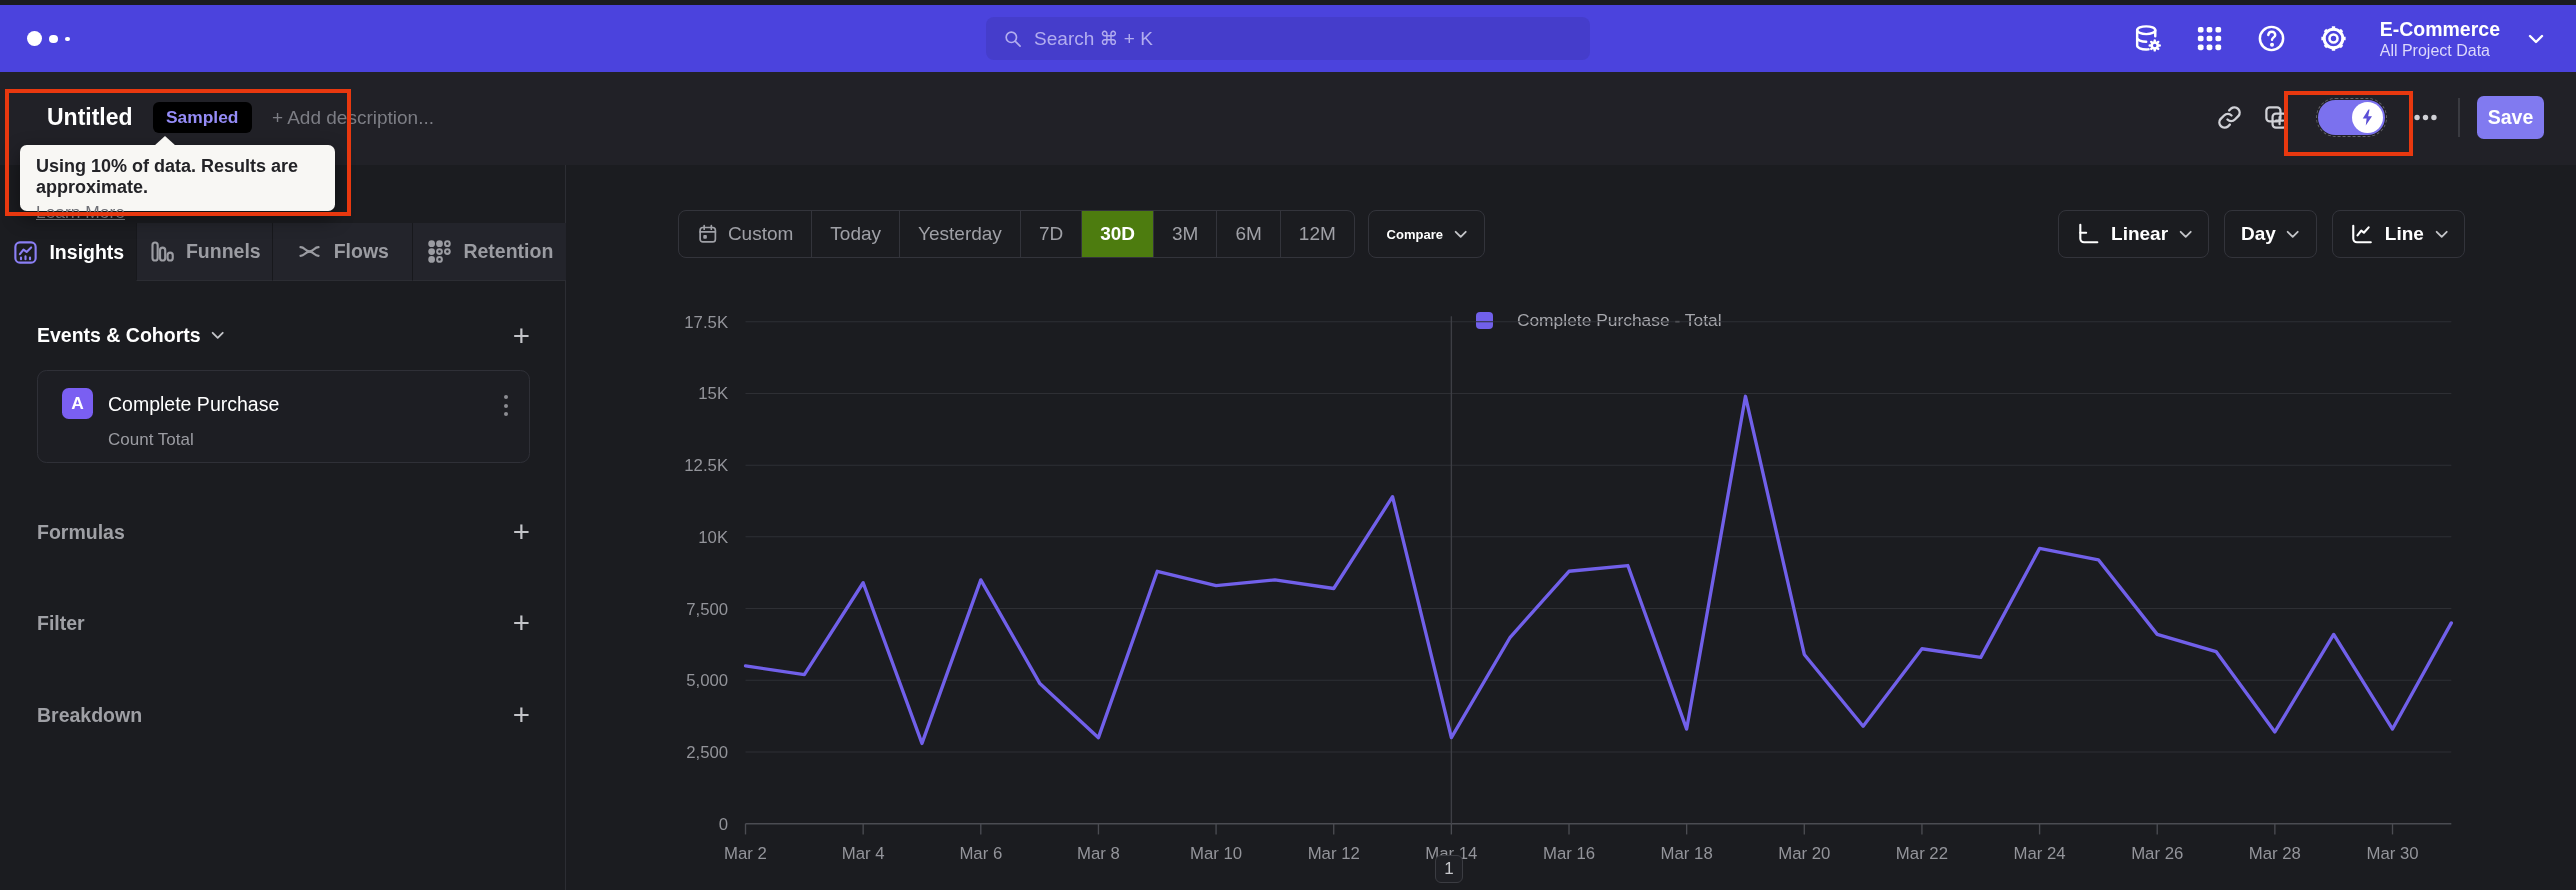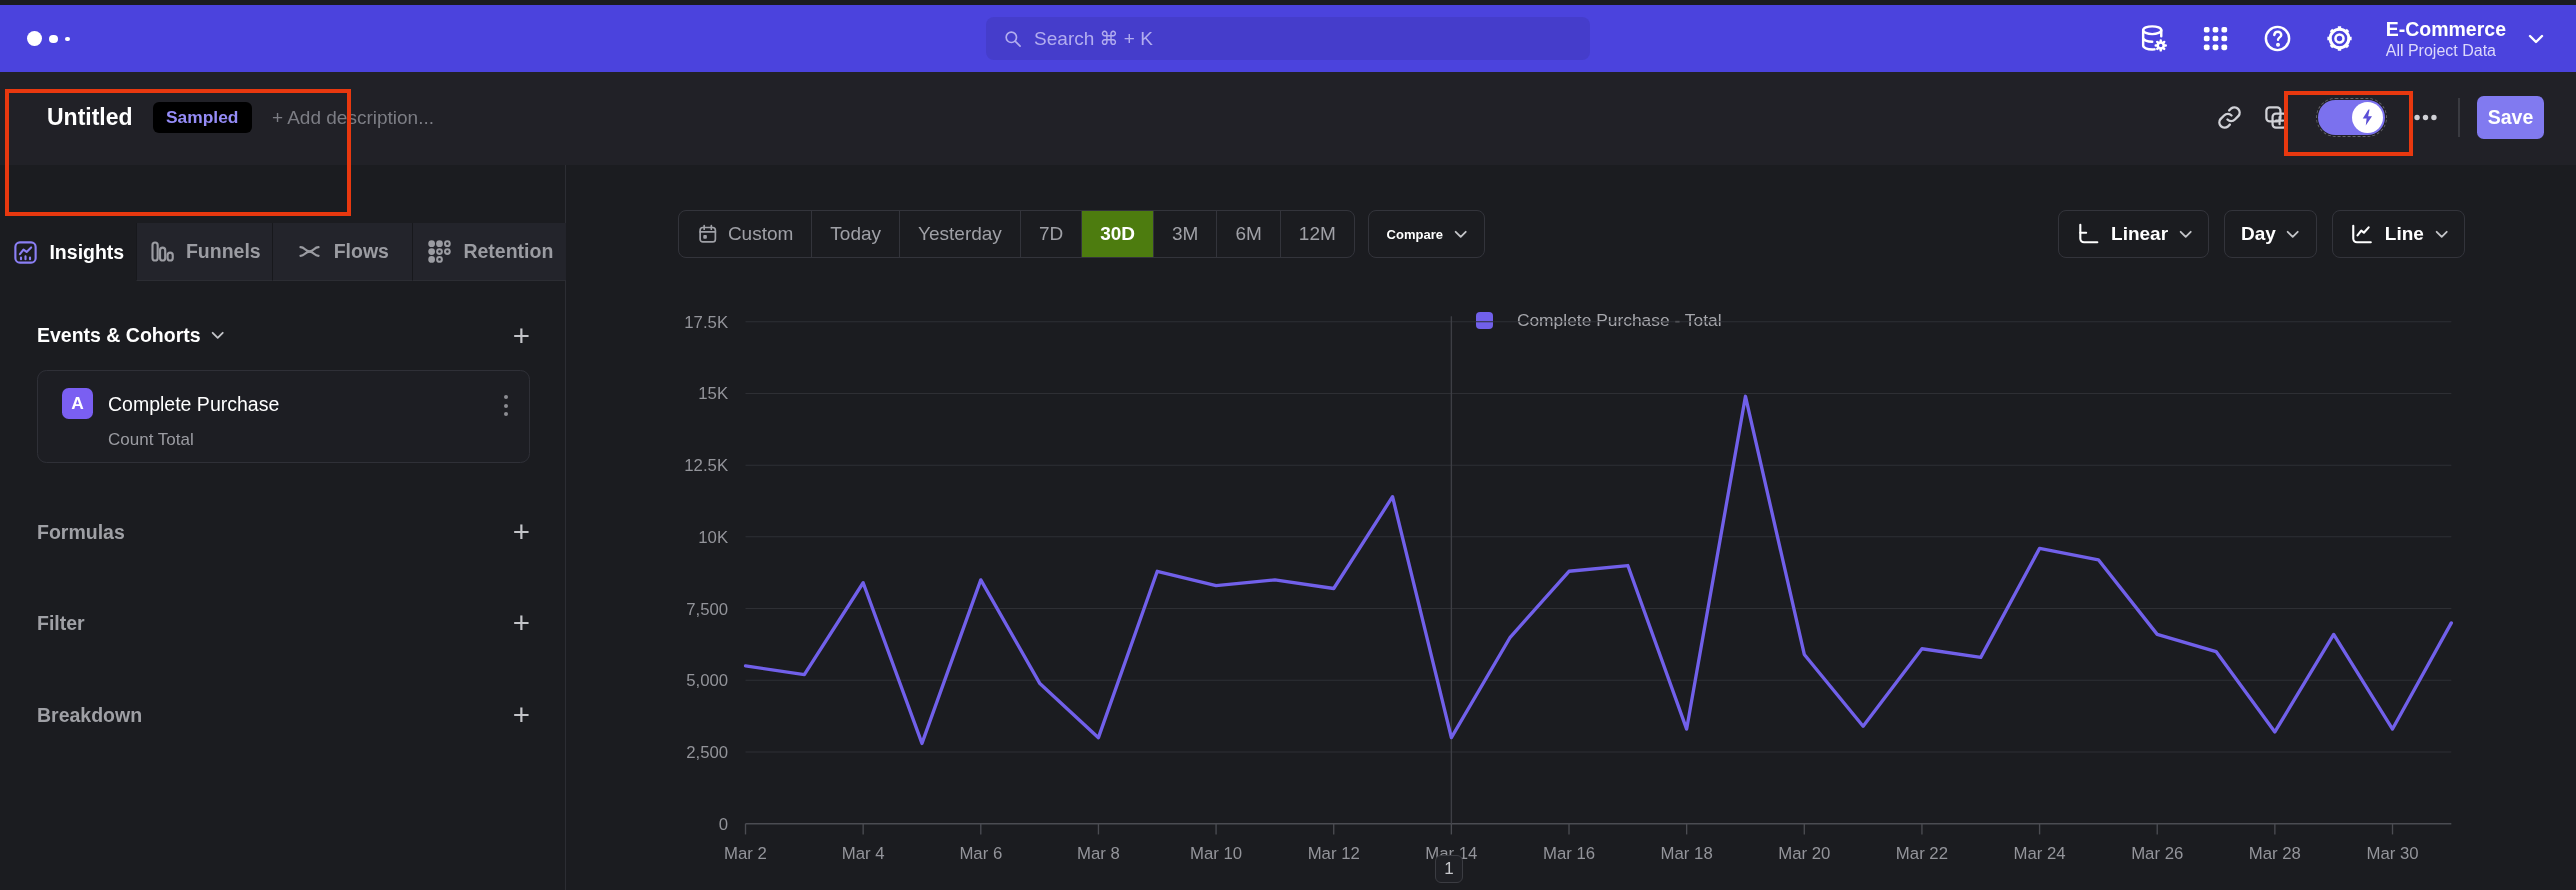--- a/index.html
+++ b/index.html
@@ -16,21 +16,21 @@
   .logo .d3 { width:4.7px; height:4.7px; }
   .nav-items { display:flex; align-items:center; margin-left:48px; gap:50px; }
   .nav-item { display:flex; align-items:center; gap:8px; color:#f4f3ff; font-size:19.5px; font-weight:500; cursor:pointer; }
   .nav-item svg { width:14.8px; height:9.4px; stroke:#dcd9ff; }
   .search { position:absolute; left:986px; top:12px; width:604px; height:43px; background:#453dcb; border-radius:8px; display:flex; align-items:center; padding:0 17.4px; gap:10.7px; color:#b2adef; cursor:text; }
   .search svg { width:20px; height:20px; }
   .search span { font-size:19px; }
   .nav-right { position:absolute; right:32px; top:0; height:67px; display:flex; align-items:center; gap:0; }
   .icon-btn { width:62px; height:67px; display:flex; align-items:center; justify-content:center; color:#fff; cursor:pointer; }
   .icon-btn svg { width:31px; height:31px; }
-  .project { display:flex; align-items:center; gap:22px; margin-left:14.8px; cursor:pointer; color:#fff; }
+  .project { display:flex; align-items:center; gap:28px; margin-left:14.8px; cursor:pointer; color:#fff; }
   .project .ptxt { display:flex; flex-direction:column; align-items:flex-start; line-height:1.2; }
   .project .pname { font-size:19.5px; font-weight:700; }
   .project .pscope { font-size:16px; color:#dcd9fb; }
   .project svg { width:16px; height:10px; stroke:#fff; }
 
   
   .titlebar { position:absolute; left:0; top:72px; width:100%; height:109px; background:#212127; border-bottom:1.3px solid #2c2d33; }
   .tb-left { position:absolute; left:47px; top:0; height:91px; display:flex; align-items:center; gap:20px; }
   .report-title { color:#fff; font-size:23px; font-weight:700; }
   .sampled-badge { background:#000000; color:#958cf7; font-size:17.4px; font-weight:600; padding:5.4px 13.4px; border-radius:6px; cursor:pointer; }
@@ -205,20 +205,25 @@
           </svg>
       </div>
       <div class="tb-divider"></div>
       <button class="save-btn" style="background: rgb(129, 122, 240);">Save</button>
     </div>
   </div>
 
   <div class="annobox anno1" style="border-color: rgb(232, 56, 15);"></div>
   <div class="annobox anno2" style="border-color: rgb(232, 56, 15);"></div>
 
+  <div class="sample-tooltip" style="background: rgb(248, 247, 244);">
+    <div class="arrow"></div>
+    <div class="tt1">Using 10% of data. Results are approximate.</div>
+    <span class="tt2">Learn More</span>
+  </div>
 
   <div class="workspace">
 
     <aside class="sidebar">
       <div class="tabs" id="tabs">
           <div class="tab active" style="width:136px">
             <svg viewBox="0 0 24 24" fill="none" stroke="currentColor" stroke-width="1.9" stroke-linecap="round" stroke-linejoin="round">
               <rect x="3" y="3" width="18" height="18" rx="4"></rect>
               <polyline points="7 13.5 10.2 9.5 13 11.5 17 7.5"></polyline>
               <path d="M8 16.5v1.5M12 15.5v2.5M16 16.5v1.5"></path>

